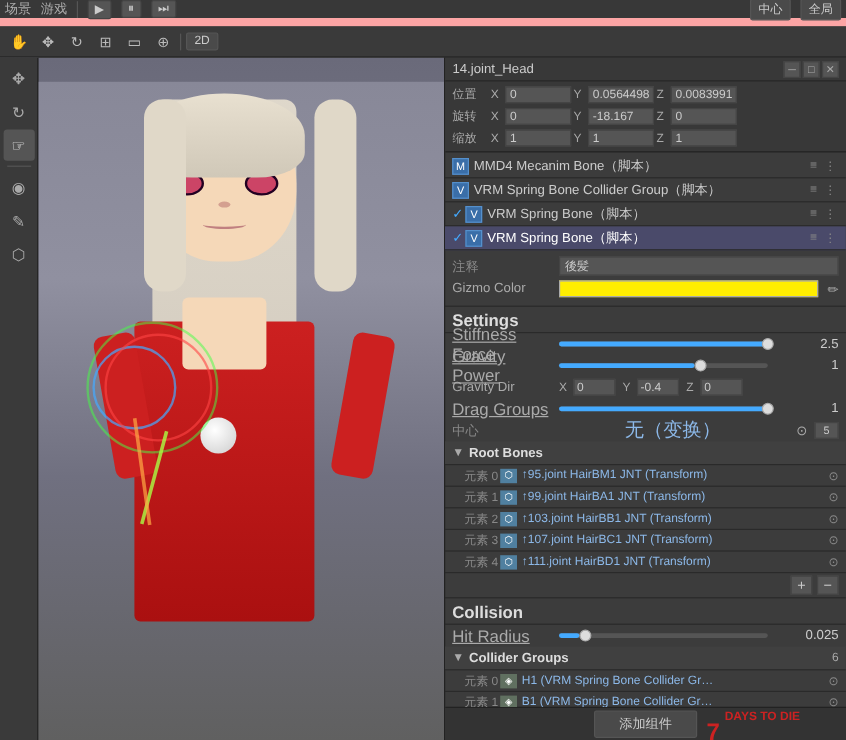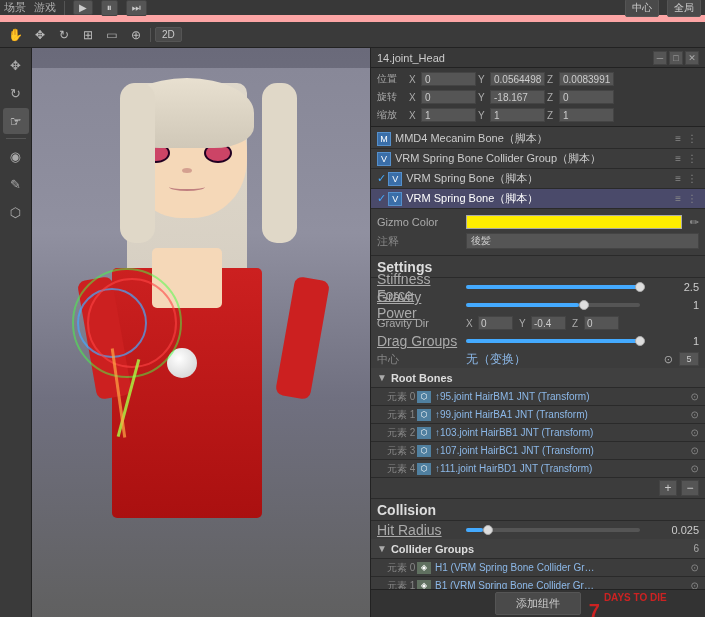--- a/index.html
+++ b/index.html
@@ -675,29 +675,29 @@
         <div class="comp-icon blue">V</div>
         <span class="comp-title active">VRM Spring Bone（脚本）</span>
         <div class="comp-settings">
           <span class="comp-setting-btn">≡</span>
           <span class="comp-setting-btn">⋮</span>
         </div>
       </div>
 
       <div class="props-section">
         <div class="prop-row">
+          <span class="prop-label zh">注释</span>
+          <input class="prop-input" type="text" value="後髪" style="">
+        </div>
+        <div class="prop-row">
           <span class="prop-label">Gizmo Color</span>
           <div style="flex:1;position:relative;">
             <div class="gizmo-color-bar" style="background: rgb(255, 238, 0);"></div>
           </div>
           <span style="margin-left:4px;color:#aaa;cursor:pointer;">✏</span>
-        </div>
-        <div class="prop-row">
-          <span class="prop-label zh">注释</span>
-          <input class="prop-input" type="text" value="後髪" style="">
         </div>
       </div>
 
       <div class="section-title">Settings</div>
 
       <div class="slider-row">
         <span class="slider-label">Stiffness Force</span>
         <div class="slider-track">
           <div class="slider-fill" style="width:100%;"></div>
           <div class="slider-thumb" style="right:0;left:auto;transform:translate(50%,-50%);"></div>
@@ -736,21 +736,21 @@
         <span class="slider-label">Drag Groups</span>
         <div class="slider-track">
           <div class="slider-fill" style="width:100%;"></div>
           <div class="slider-thumb" style="right:0;left:auto;transform:translate(50%,-50%);"></div>
         </div>
         <span class="slider-value">1</span>
       </div>
 
       <div class="center-row">
         <span class="prop-label zh">中心</span>
-        <span style="flex:1;color:#8cb8e8;font-size:12px;">无（变换）</span>
+        <span style="flex:1;color:#8cb8e8;font-size:16px;text-align:center;">无（变换）</span>
         <span style="color:#aaa;font-size:11px;cursor:pointer;margin-left:4px;">⊙</span>
         <span style="width:20px;height:14px;background:#555;border:1px solid #444;display:inline-flex;align-items:center;justify-content:center;font-size:9px;color:#ccc;margin-left:2px;cursor:pointer;">5</span>
       </div>
 
       <div class="root-bones-header">
         <span class="arrow-icon">▼</span>
         <span class="rb-title">Root Bones</span>
       </div>
 
       <div class="bone-item">

